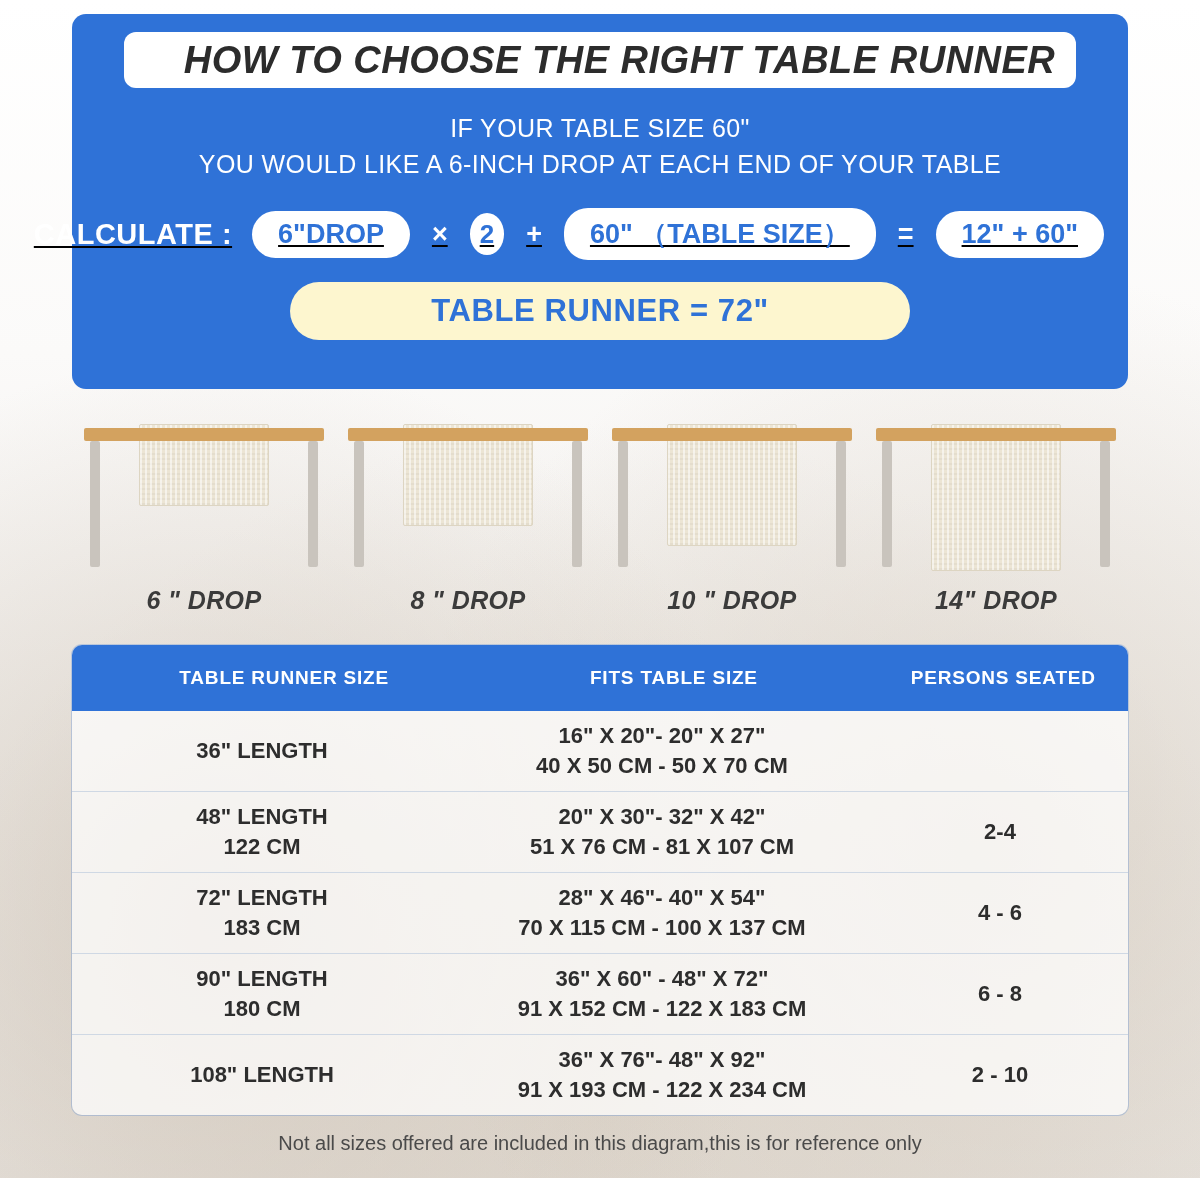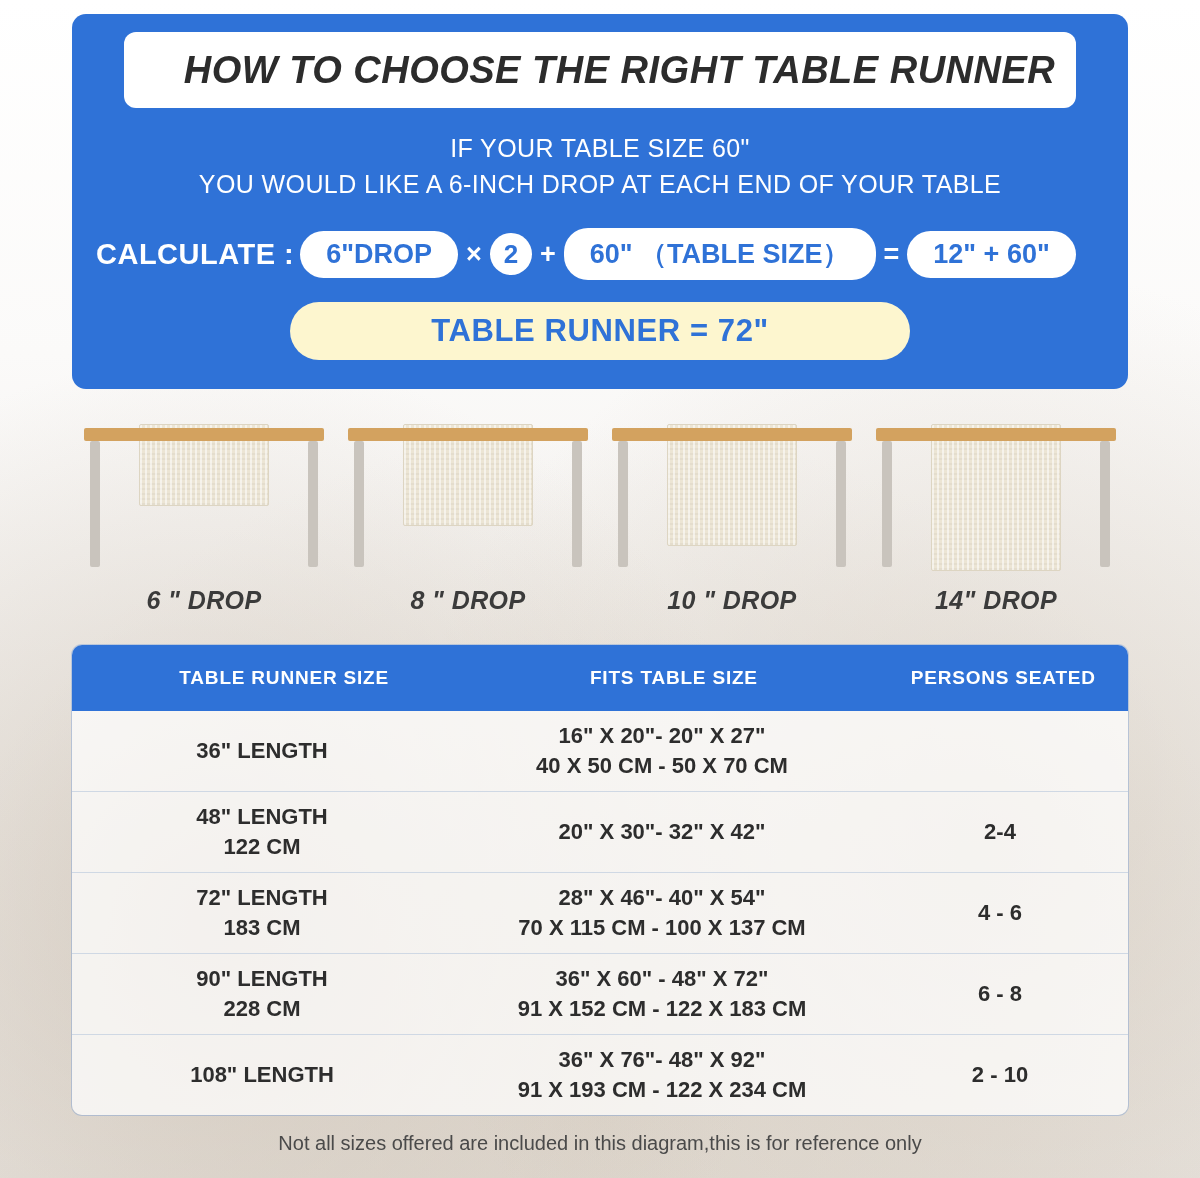--- a/index.html
+++ b/index.html
@@ -38,21 +38,21 @@
     width: 1056px;
     height: 375px;
     background: #2f72d7;
     border-radius: 14px;
     box-sizing: border-box;
     padding: 18px 24px;
   }
   .title-pill {
     background: #ffffff;
     border-radius: 12px;
-    height: 76px;
+    height: 56px;
     display: flex;
     align-items: center;
     justify-content: center;
     margin: 0 28px;
     padding-left: 39px;
   }
   .title-pill span {
     font-size: 38px;
     font-weight: bold;
     font-style: italic;
@@ -67,22 +67,23 @@
   }
   .sub-lines div {
     font-size: 25px;
     line-height: 36px;
     letter-spacing: 0.4px;
   }
   .calc-row {
     margin-top: 26px;
     display: flex;
     align-items: center;
-    justify-content: flex-start;
-    gap: 6px;
+    justify-content: flex-end;
+    gap: 20px;
+    text-decoration: underline;
   }
   .calc-label {
     color: #ffffff;
     font-size: 29px;
     font-weight: bold;
     letter-spacing: 0.5px;
     white-space: nowrap;
   }
   .pill {
     background: #ffffff;
@@ -318,38 +319,39 @@
           <div class="l2">40 X 50 CM - 50 X 70 CM</div>
         </div>
       </div>
       <div class="trow">
         <div class="cell col1">
           <div class="l1">48" LENGTH</div>
           <div class="l2">122 CM</div>
         </div>
         <div class="cell col2">
           <div class="l1">20" X 30"- 32" X 42"</div>
+          <div class="l2">51 X 76 CM - 81 X 107 CM</div>
         </div>
         <div class="cell col3 seated">2-4</div>
       </div>
       <div class="trow">
         <div class="cell col1">
           <div class="l1">72" LENGTH</div>
           <div class="l2">183 CM</div>
         </div>
         <div class="cell col2">
           <div class="l1">28" X 46"- 40" X 54"</div>
           <div class="l2">70 X 115 CM - 100 X 137 CM</div>
         </div>
         <div class="cell col3 seated">4 - 6</div>
       </div>
       <div class="trow">
         <div class="cell col1">
           <div class="l1">90" LENGTH</div>
-          <div class="l2">228 CM</div>
+          <div class="l2">180 CM</div>
         </div>
         <div class="cell col2">
           <div class="l1">36" X 60" - 48" X 72"</div>
           <div class="l2">91 X 152 CM - 122 X 183 CM</div>
         </div>
         <div class="cell col3 seated">6 - 8</div>
       </div>
       <div class="trow">
         <div class="cell col1">
           <div class="l1">108" LENGTH</div>

